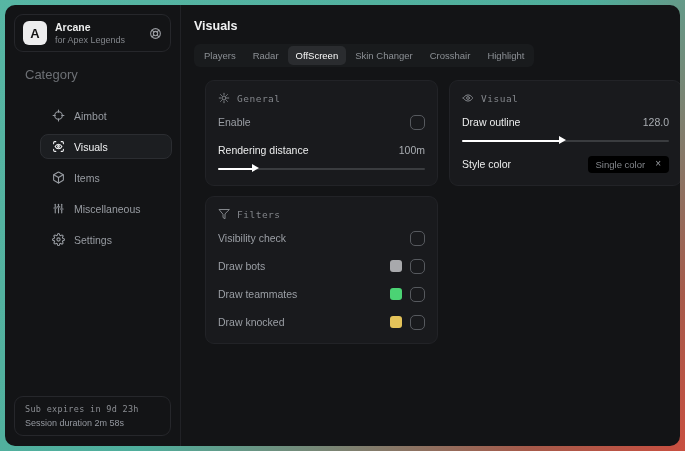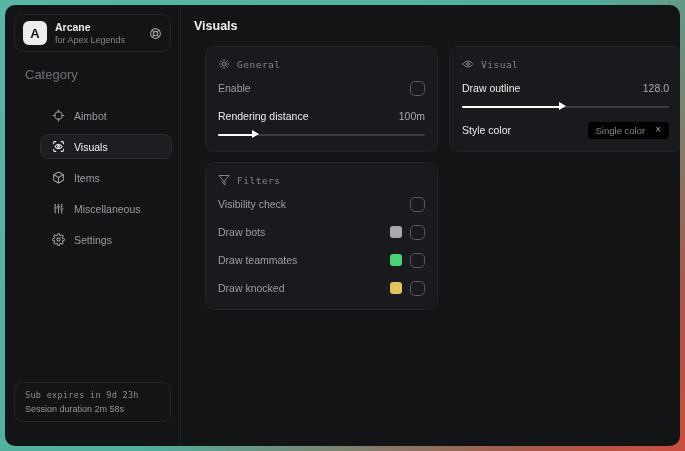--- a/index.html
+++ b/index.html
@@ -31,21 +31,21 @@
   .category { margin: 15px 0 18px 20px; font-size: 13px; color: #6d7075; }
   .side-nav { display: flex; flex-direction: column; margin-top: 4px; padding-left: 27px; }
   .side-item {
     display: flex; align-items: center; gap: 9px; margin: 3px 8px; padding: 5px 11px;
     border-radius: 8px; color: #989ca2; font-size: 10.5px;
     border: 1px solid transparent; cursor: pointer;
   }
   .side-item.active { background: #1c1e21; border-color: #2b2d31; color: #f2f3f4; }
   .side-item .icn { display: flex; align-items: center; }
   .side-footer {
-    position: absolute; left: 9px; right: 9px; bottom: 24px;
+    position: absolute; left: 9px; right: 9px; bottom: 10px;
     border: 1px solid #26272b; border-radius: 9px; padding: 7px 10px;
   }
   .side-footer .l1 {
     font-family: "DejaVu Sans Mono", monospace; font-size: 8.5px;
     color: #8b8e93; letter-spacing: 0.3px; white-space: nowrap;
   }
   .side-footer .l2 { font-size: 9px; color: #9599a0; margin-top: 4px; white-space: nowrap; }
   
   .main { flex: 1; padding: 14px 13px; position: relative; }
   .main-title { font-size: 12.5px; font-weight: 700; color: #f0f1f2; }
@@ -180,20 +180,28 @@
         </div>
       </nav>
     <div class="side-footer">
       <div class="l1">Sub expires in 9d 23h</div>
       <div class="l2">Session duration 2m 58s</div>
     </div>
   </aside>
 
   <main class="main">
     <div class="main-title">Visuals</div>
+    <div class="tabs" id="tabs">
+        <div class="tab">Players</div>
+        <div class="tab">Radar</div>
+        <div class="tab active">OffScreen</div>
+        <div class="tab">Skin Changer</div>
+        <div class="tab">Crosshair</div>
+        <div class="tab">Highlight</div>
+      </div>
     <div class="panels">
       <div class="col" id="col-left">
           <section class="panel">
             <div class="panel-head">
               <span>
                 <svg width="12" height="12" viewBox="0 0 24 24" fill="none" stroke="currentColor" stroke-width="2" stroke-linecap="round" stroke-linejoin="round">
                   <circle cx="12" cy="12" r="4"></circle>
                   <line x1="12" y1="2.5" x2="12" y2="5"></line>
                   <line x1="12" y1="19" x2="12" y2="21.5"></line>
                   <line x1="2.5" y1="12" x2="5" y2="12"></line>

